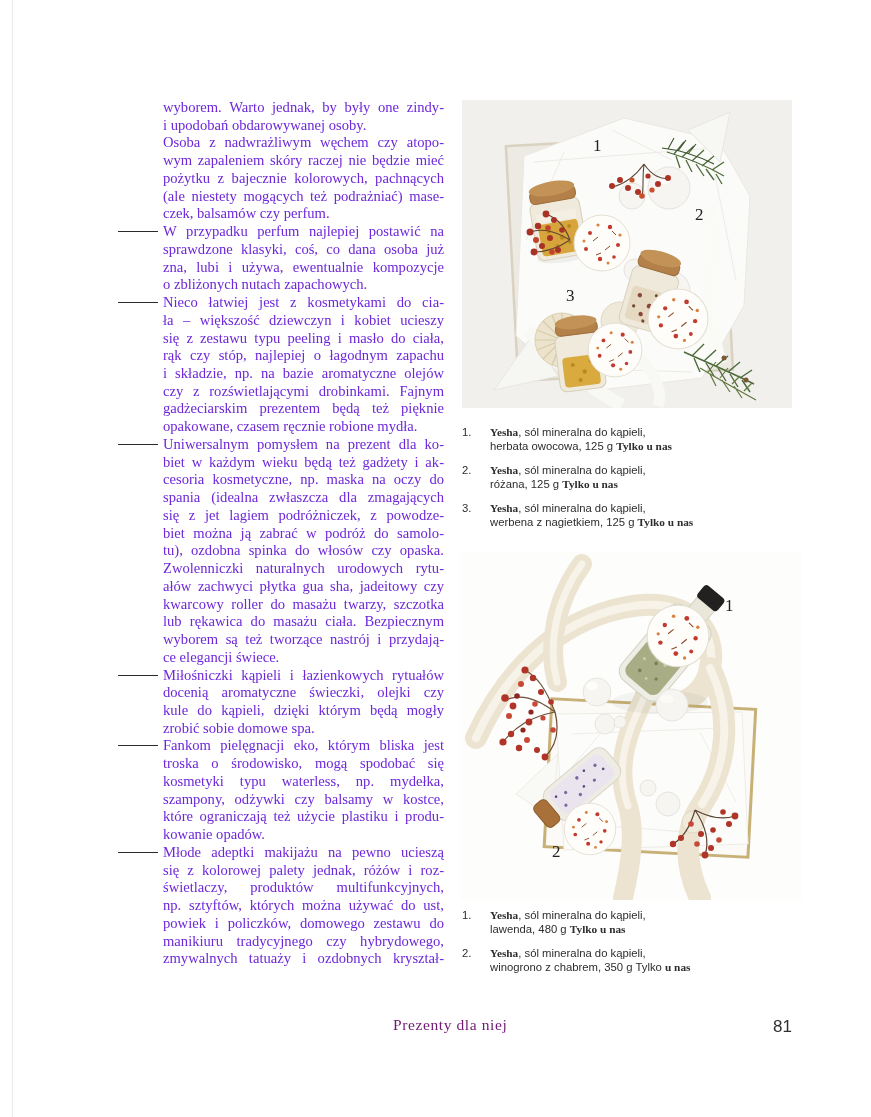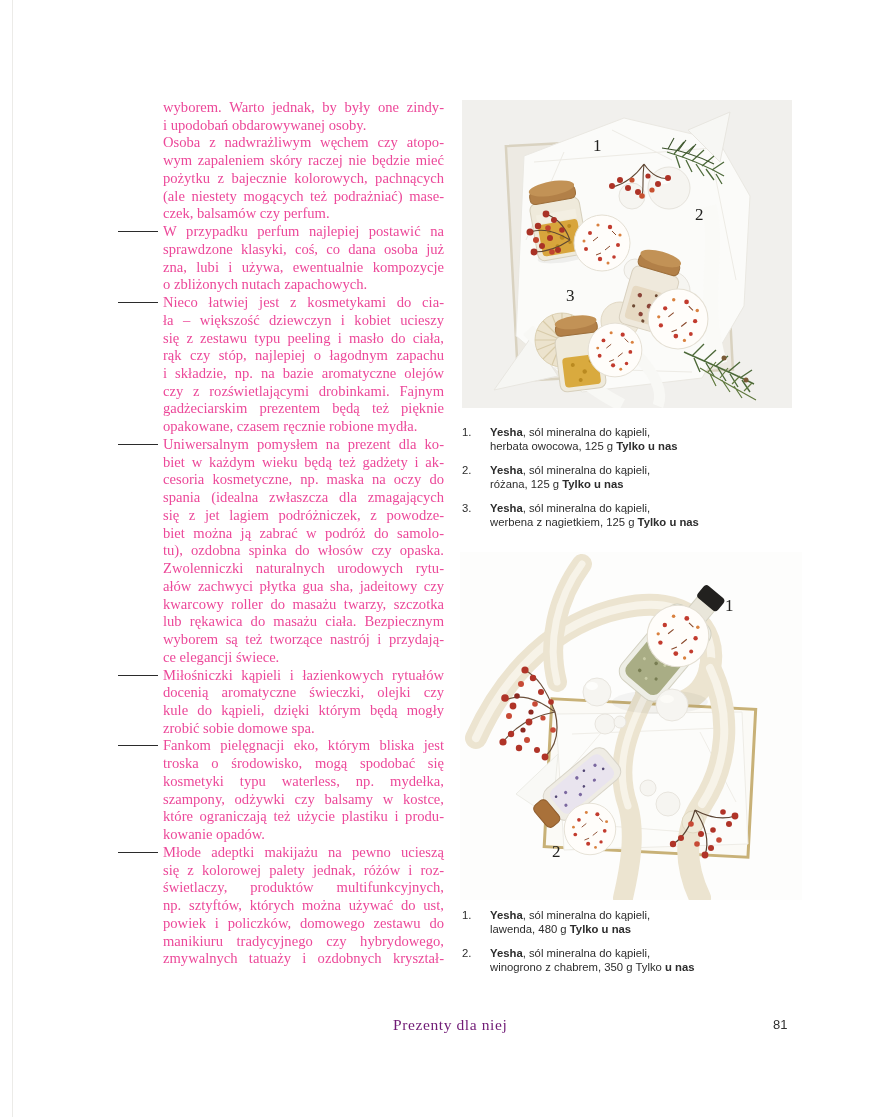--- a/index.html
+++ b/index.html
@@ -1,21 +1,21 @@
 <!DOCTYPE html>
 <html><head>
 <meta charset="utf-8">
 <style>
   html,body{margin:0;padding:0;}
   body{width:871px;height:1117px;position:relative;background:#ffffff;overflow:hidden;
        font-family:"Liberation Serif",serif;}
   .edge-line{position:absolute;left:12px;top:0;width:1px;height:1117px;background:#ecebe8;}
 
   
-  .article{position:absolute;left:163px;top:99px;width:281px;color:#ec4899;
+  .article{position:absolute;left:163px;top:99px;width:281px;color:#6d28d9;
            font-size:14.6px;line-height:17.74px;}
   .para{position:relative;}
   .para-dash{position:absolute;left:-45px;top:8px;width:40px;height:1px;background:#2b2b2b;}
   .tline{text-align:justify;text-align-last:justify;}
   .tline-last{text-align-last:left;}
 
   
   .photo{position:absolute;}
   .photo-top{left:462px;top:100px;width:330px;height:308px;background:#f1f0ed;}
   .photo-bottom{left:460px;top:552px;width:342px;height:348px;background:#fdfdfc;}
@@ -26,27 +26,27 @@
   .pb-n1{left:265px;top:44px;} .pb-n2{left:92px;top:290px;}
 
   
   .caption{position:absolute;left:462px;width:260px;font-family:"Liberation Sans",sans-serif;
            font-size:11.3px;line-height:14.4px;color:#2d2d2d;}
   .caption-top{top:425px;}
   .caption-bottom{top:908px;}
   .cap-item{display:flex;margin-bottom:9px;}
   .cap-num{width:28px;flex:0 0 28px;}
   .cap-text{flex:1;}
-  .b{font-weight:bold;}
+  .b{font-weight:bold;font-family:Liberation Serif, serif;}
 
   
   .footer-title{position:absolute;left:393px;top:1016px;font-family:"Liberation Serif",serif;
                 font-size:15.5px;letter-spacing:0.6px;color:#701a75;}
   .page-num{position:absolute;left:773px;top:1017px;font-family:"Liberation Sans",sans-serif;
-            font-size:13px;color:#2f2f2f;}
+            font-size:17px;color:#2f2f2f;}
 </style>
 </head>
 <body>
 
 <div class="edge-line"></div>
 
 <div class="article">
     <div class="para">
       <div class="tline">wyborem. Warto jednak, by były one zindy-</div>
       <div class="tline tline-last">i upodobań obdarowywanej osoby.</div>

